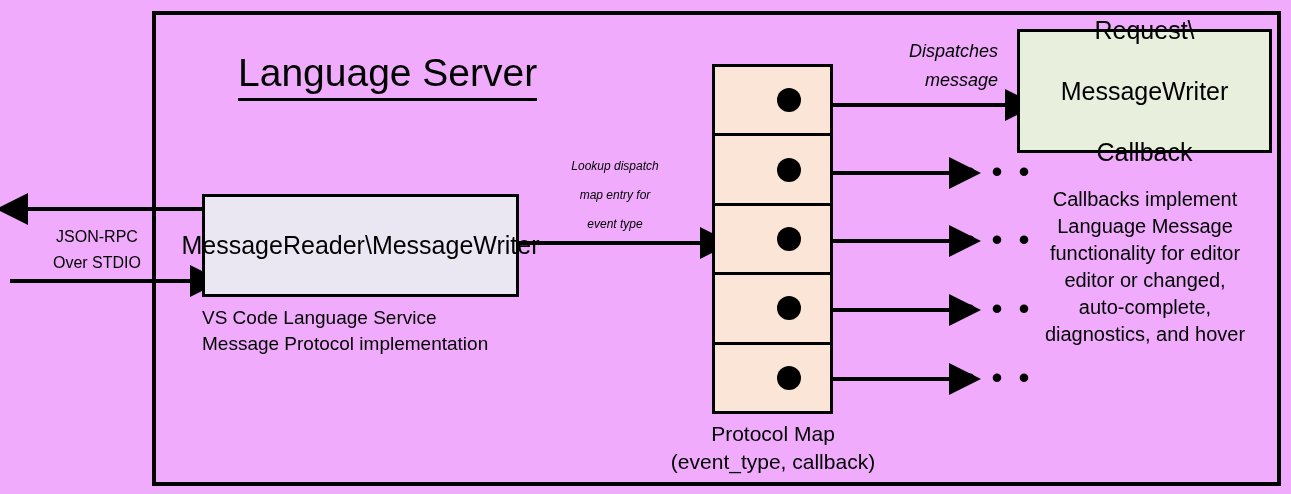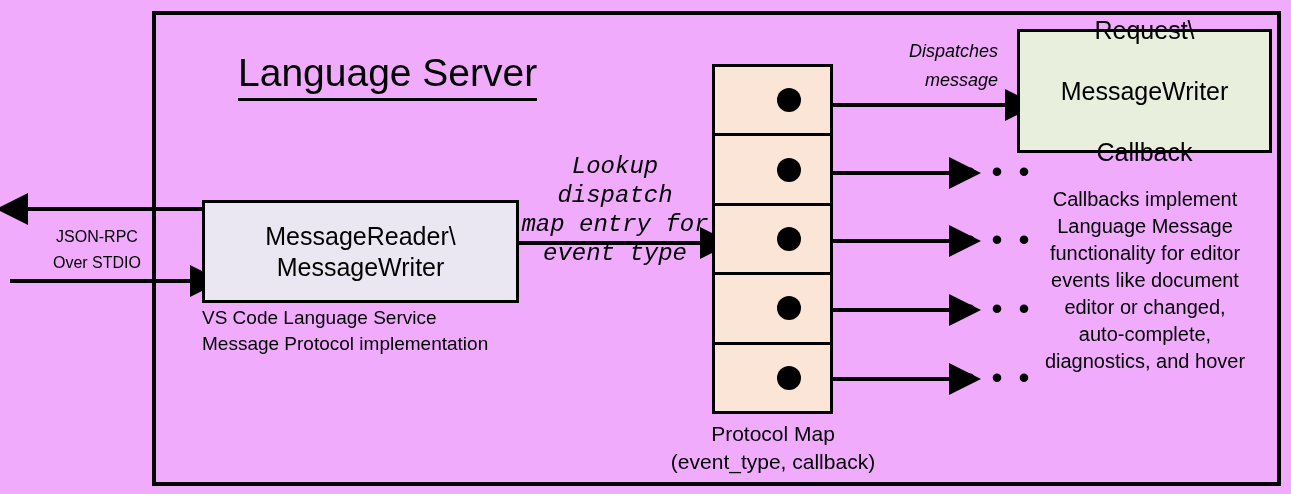--- a/index.html
+++ b/index.html
@@ -40,28 +40,28 @@
     letter-spacing: 0px;
     color: #000000;
     white-space: nowrap;
     border-bottom: 3px solid #000;
     padding-bottom: 2px;
   }
 
   
   #reader-writer-box {
     left: 202px;
-    top: 200px;
+    top: 194px;
     width: 317px;
     height: 103px;
     background: #EAE7F2;
     border: 3px solid #000000;
     box-sizing: border-box;
     display: flex;
-    flex-direction: column;
+    flex-direction: row;
     align-items: center;
     justify-content: center;
     text-align: right;
     font-size: 25px;
     line-height: 31px;
   }
   #reader-writer-caption {
     left: 202px;
     top: 305px;
     width: 320px;
@@ -79,24 +79,23 @@
     font-size: 16px;
     line-height: 26px;
   }
 
   
   #lookup-label {
     left: 520px;
     top: 152px;
     width: 190px;
     text-align: center;
-    font-size: 24px;
+    font-size: 12px;
     line-height: 29px;
     font-style: italic;
-    font-family: Liberation Mono, monospace;
   }
 
   
   #dispatch-msg-label {
     left: 838px;
     top: 37px;
     width: 160px;
     text-align: right;
     font-size: 18px;
     line-height: 29px;
@@ -292,19 +291,18 @@
   <div class="abs" id="callback-box">
     <div>Request\</div>
     <div>MessageWriter</div>
     <div>Callback</div>
   </div>
 
   <div class="abs" id="callback-caption">
     <div>Callbacks implement</div>
     <div>Language Message</div>
     <div>functionality for editor</div>
-    <div>events like document</div>
     <div>editor or changed,</div>
     <div>auto-complete,</div>
     <div>diagnostics, and hover</div>
   </div>
 
 </div>
 
 </body></html>

